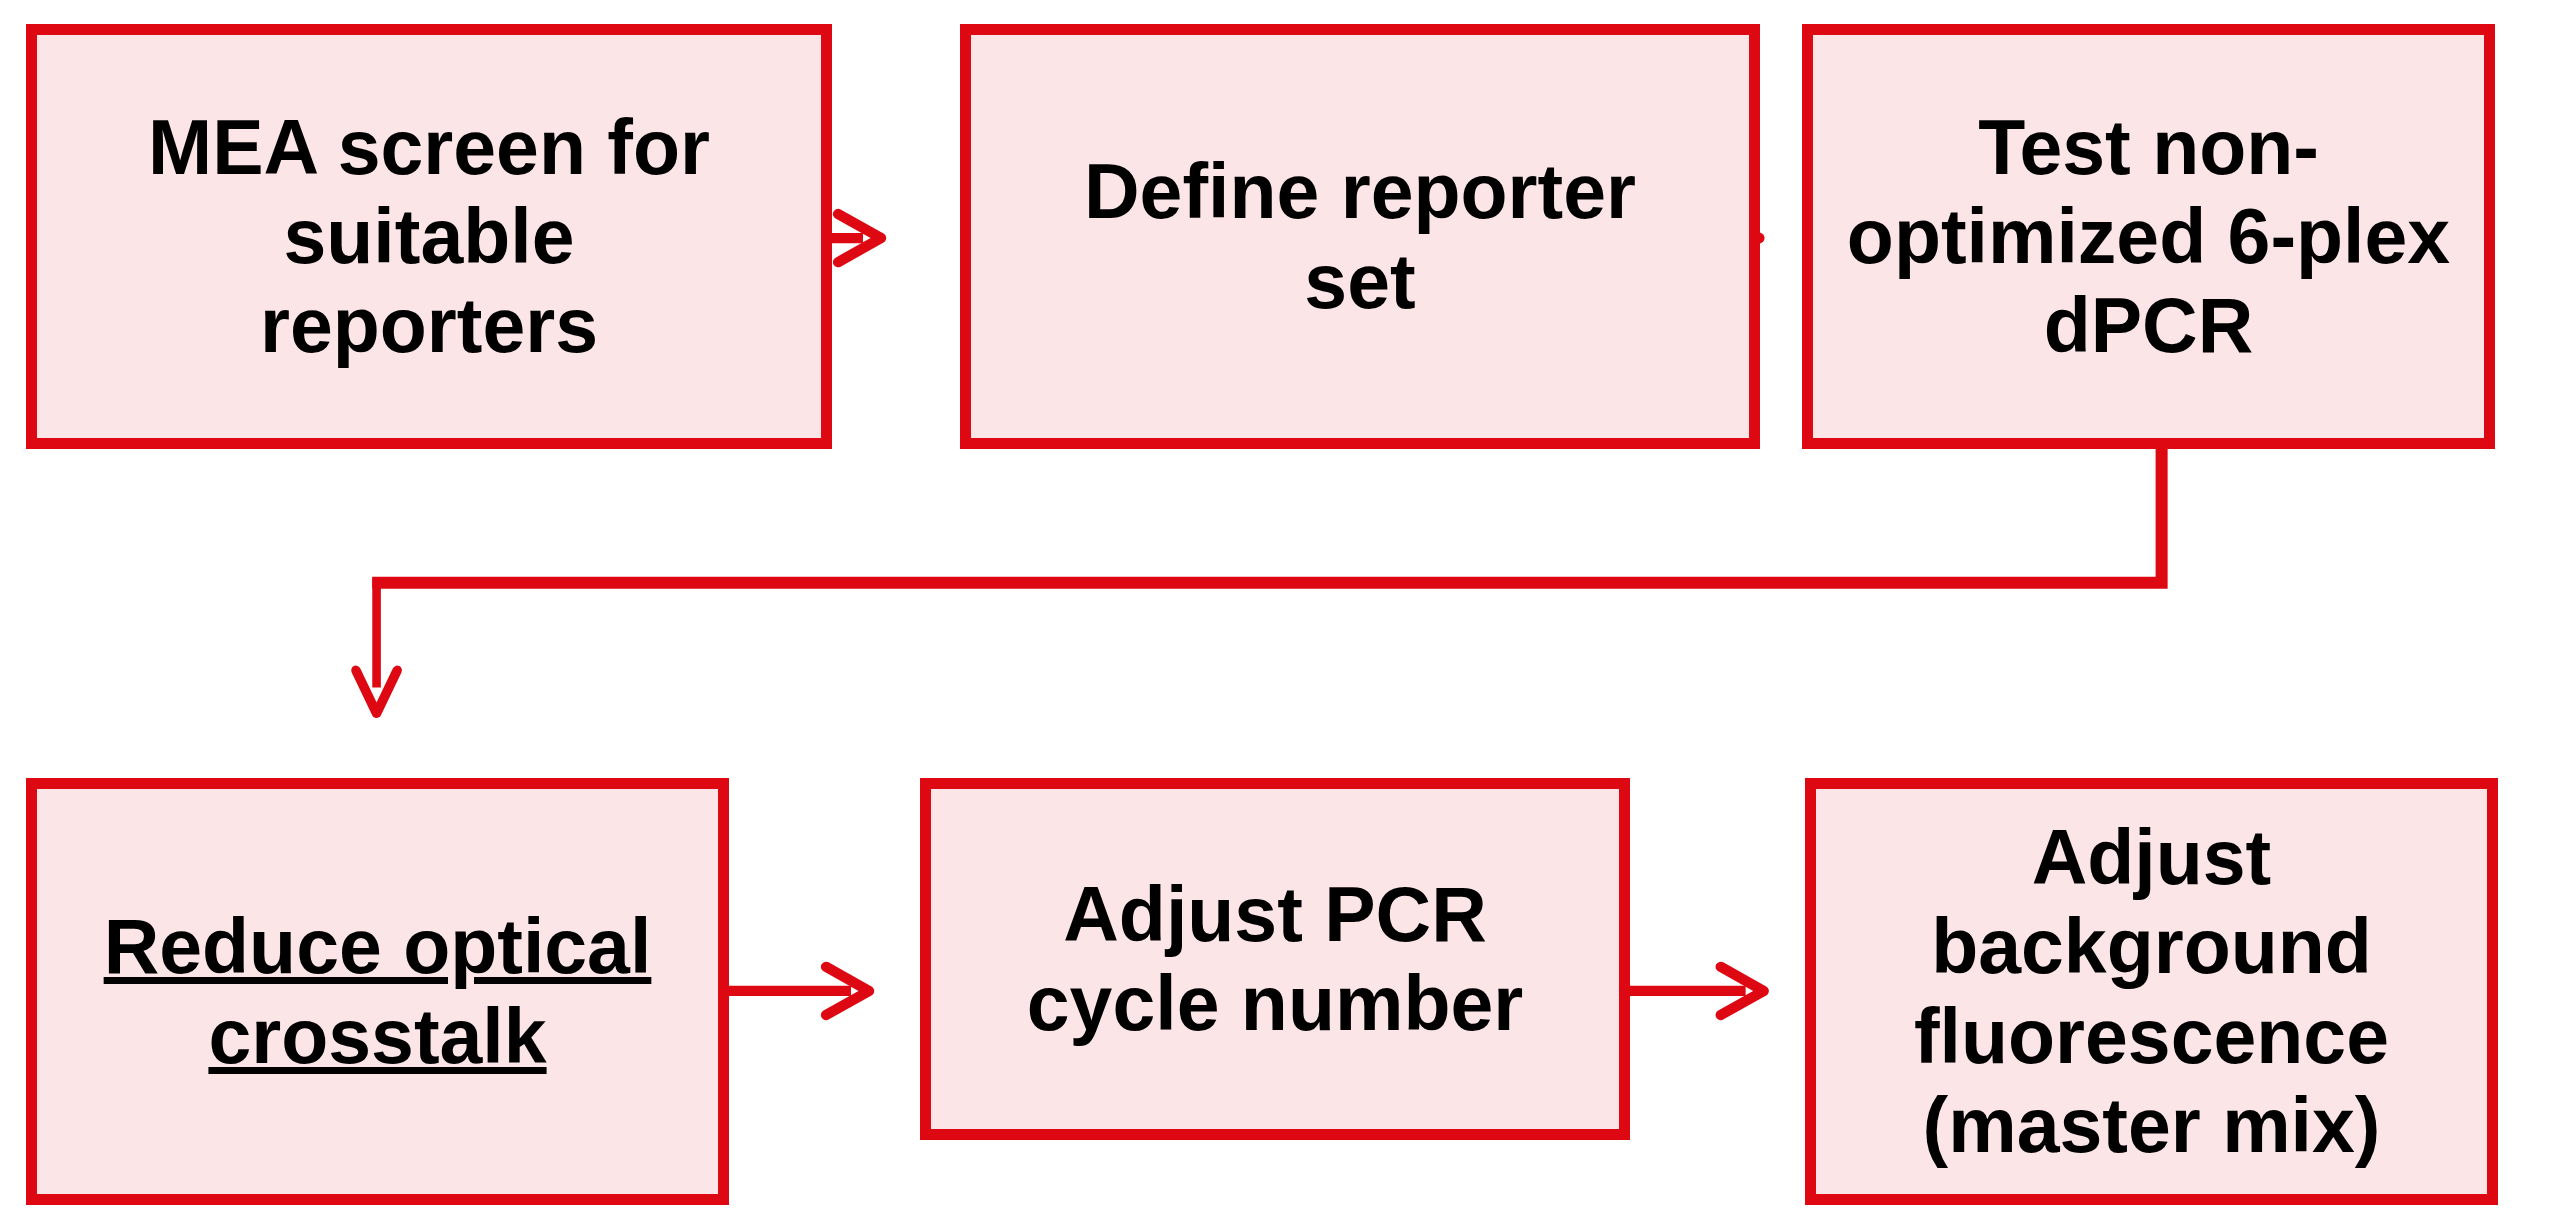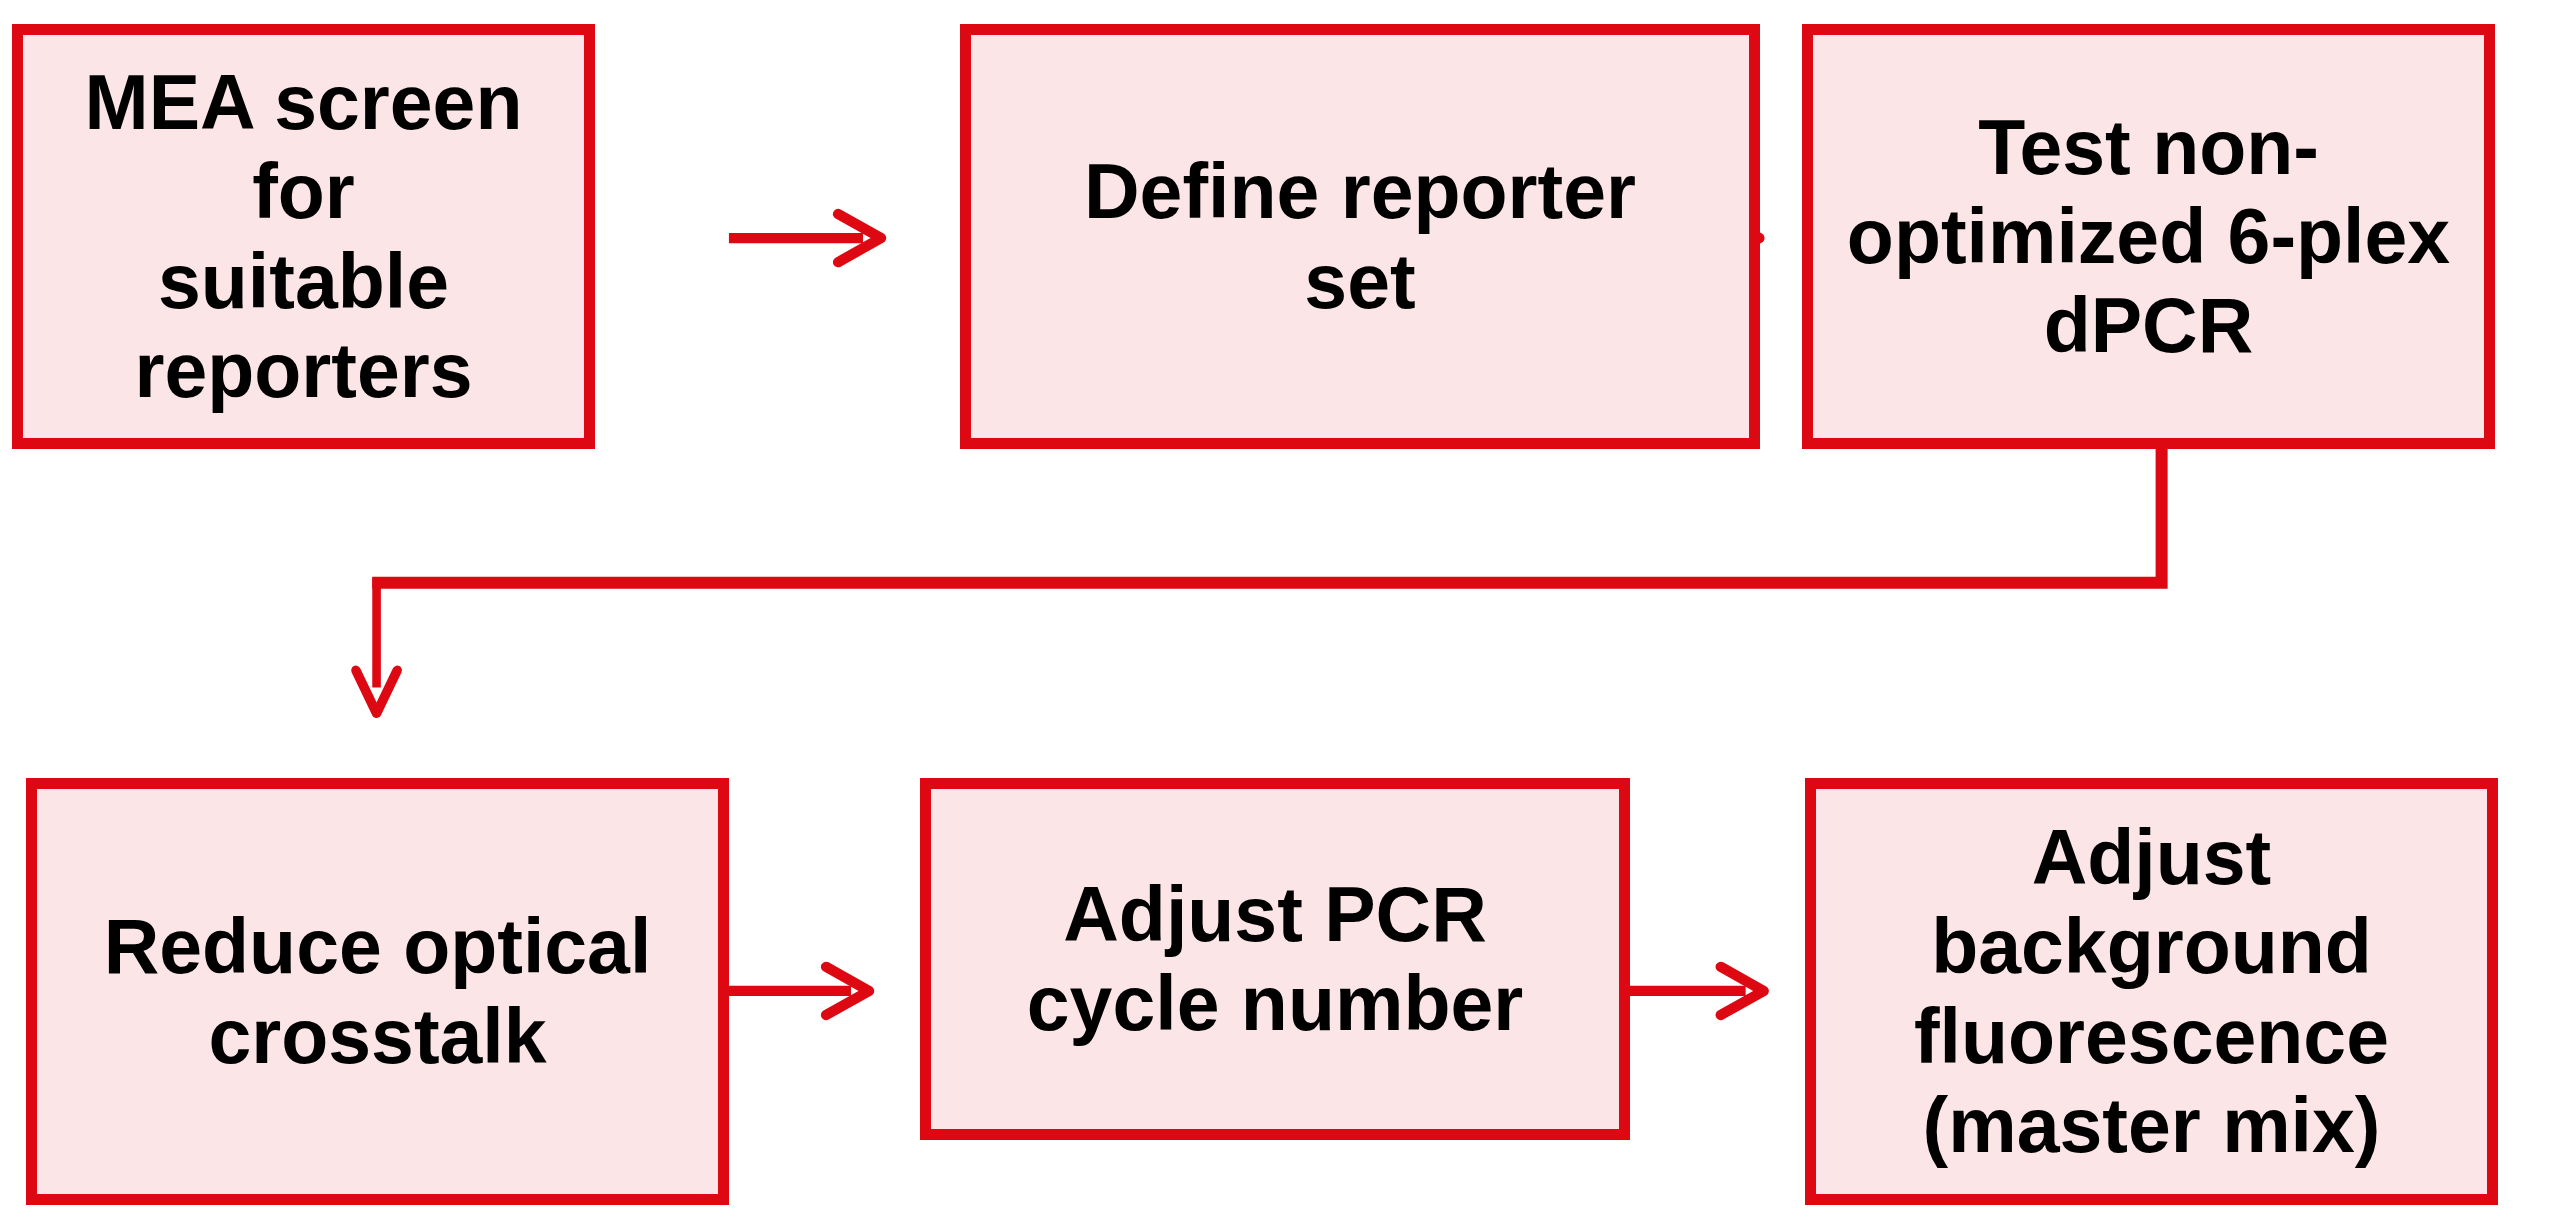--- a/index.html
+++ b/index.html
@@ -35,24 +35,24 @@
     display: block;
     width: 100%;
     text-align: center;
     white-space: pre-line;
     color: #000000;
     font-weight: bold;
     font-size: 77px;
     line-height: 1.16;
     letter-spacing: 0px;
   }
-  .b1 { left: 12px;   top: 24px;  width: 583px; height: 425px; }
+  .b1 { left: 26px;   top: 24px;  width: 806px; height: 425px; }
   .b2 { left: 920px; top: 24px;  width: 800px; height: 425px; margin-left: 40px; }
   .b3 { left: 1802px; top: 24px;  width: 693px; height: 425px; align-items: center; }
-  .b4 { left: 26px;   top: 778px; width: 703px; height: 427px; }
+  .b4 { left: 26px;   top: 778px; width: 703px; height: 427px; text-decoration: underline; }
   .b5 { left: 920px; top: 778px; width: 710px; height: 362px; }
   .b6 { left: 1805px; top: 778px; width: 693px; height: 427px; align-items: center; }
 
   .conn-stroke {
     stroke: #DE0812;
     fill: none;
   }
 </style>
 </head>
 <body>

